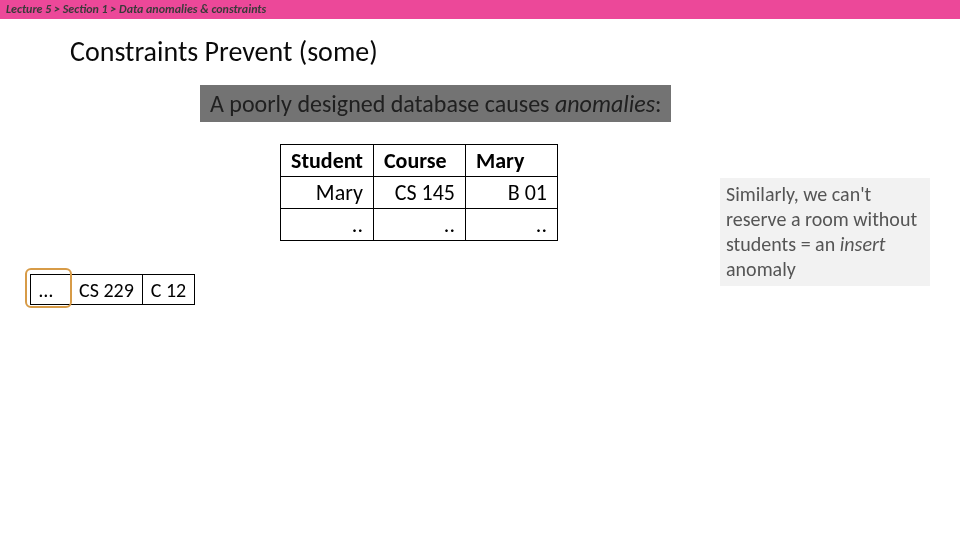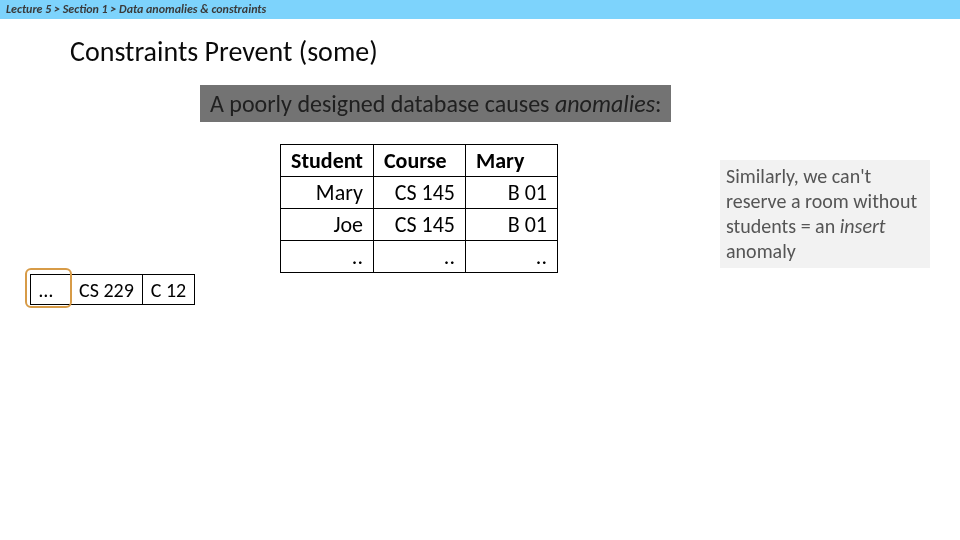--- a/index.html
+++ b/index.html
@@ -5,21 +5,21 @@
   * { box-sizing: border-box; }
   html, body {
     margin: 0; padding: 0;
     width: 960px; height: 540px;
     font-family: Calibri, "Segoe UI", Arial, sans-serif;
     background: #fff;
     color: #000;
     overflow: hidden;
   }
   .breadcrumb {
-    background: #7dd3fc;
+    background: #ec4899;
     font-size: 12px;
     font-weight: bold;
     font-style: italic;
     padding: 2px 6px 3px 6px;
     color: #3a3a3a;
   }
   .title {
     font-size: 28px;
     font-weight: 300;
     margin: 18px 0 18px 70px;
@@ -75,21 +75,21 @@
   .ghost-box {
     position: absolute;
     left: 25px; top: 124px;
     width: 47px; height: 40px;
     border: 2px solid #d79b47;
     border-radius: 6px;
     pointer-events: none;
   }
   .note {
     position: absolute;
-    left: 720px; top: 16px;
+    left: 720px; top: 34px;
     width: 210px;
     font-size: 20px;
     color: #555;
     background: #f2f2f2;
     padding: 4px 6px;
     line-height: 1.25;
   }
   .note .ital { font-style: italic; }
 </style>
 </head>
@@ -121,25 +121,20 @@
       <th>Student</th>
       <th>Course</th>
       <th>Mary</th>
     </tr>
     <tr>
       <td>Mary</td>
       <td>CS 145</td>
       <td>B 01</td>
     </tr>
     <tr>
-      <td>Joe</td>
-      <td>CS 145</td>
-      <td>B 01</td>
-    </tr>
-    <tr>
       <td>..</td>
       <td>..</td>
       <td>..</td>
     </tr>
   </tbody>
     </table>
 
   <table class="mini-table">
     <tbody>
         <tr>

